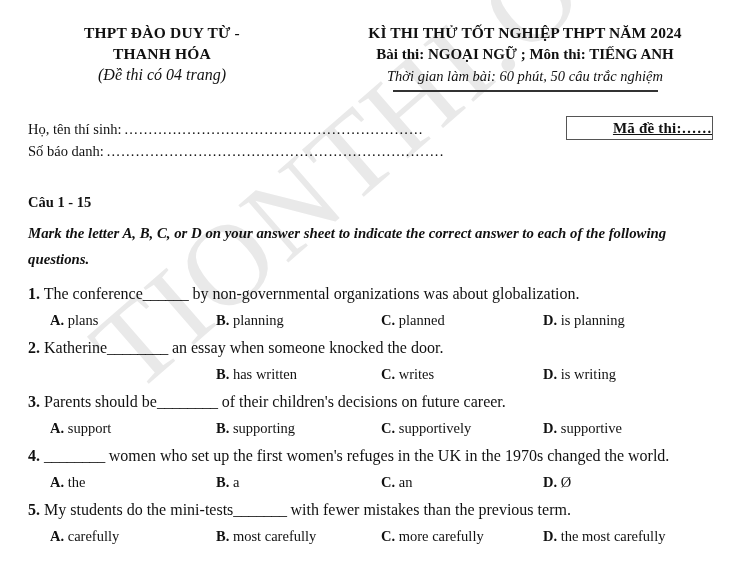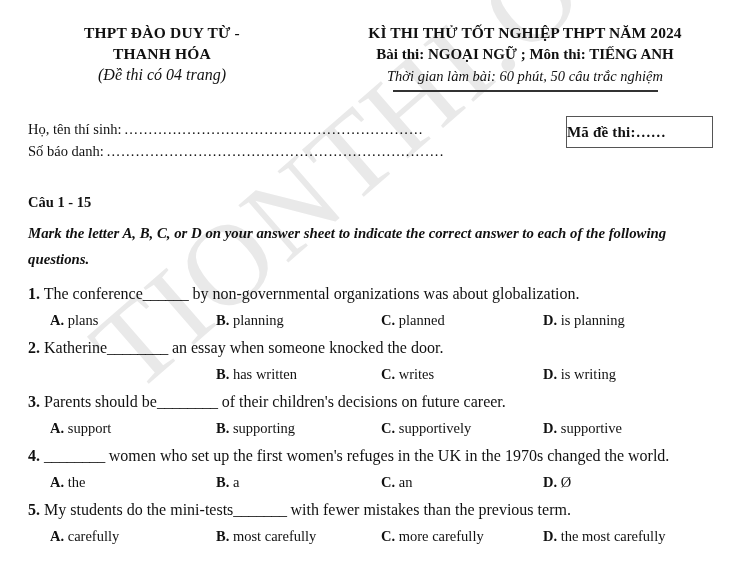--- a/index.html
+++ b/index.html
@@ -122,26 +122,27 @@
     font-size: 14.5px;
     margin-left: 3px;
   }
 
   
   .code-box {
     position: absolute;
     left: 566px;
     top: 116px;
     width: 147px;
-    height: 32px;
+    height: 24px;
     border: 1.6px solid #555;
     display: flex;
     align-items: center;
-    justify-content: flex-start;
+    justify-content: flex-end;
     background: transparent;
+    text-decoration: underline;
   }
   .code-box span {
     font-size: 15px;
     font-weight: bold;
     letter-spacing: 0.2px;
   }
 
   
   .section {
     position: absolute;

